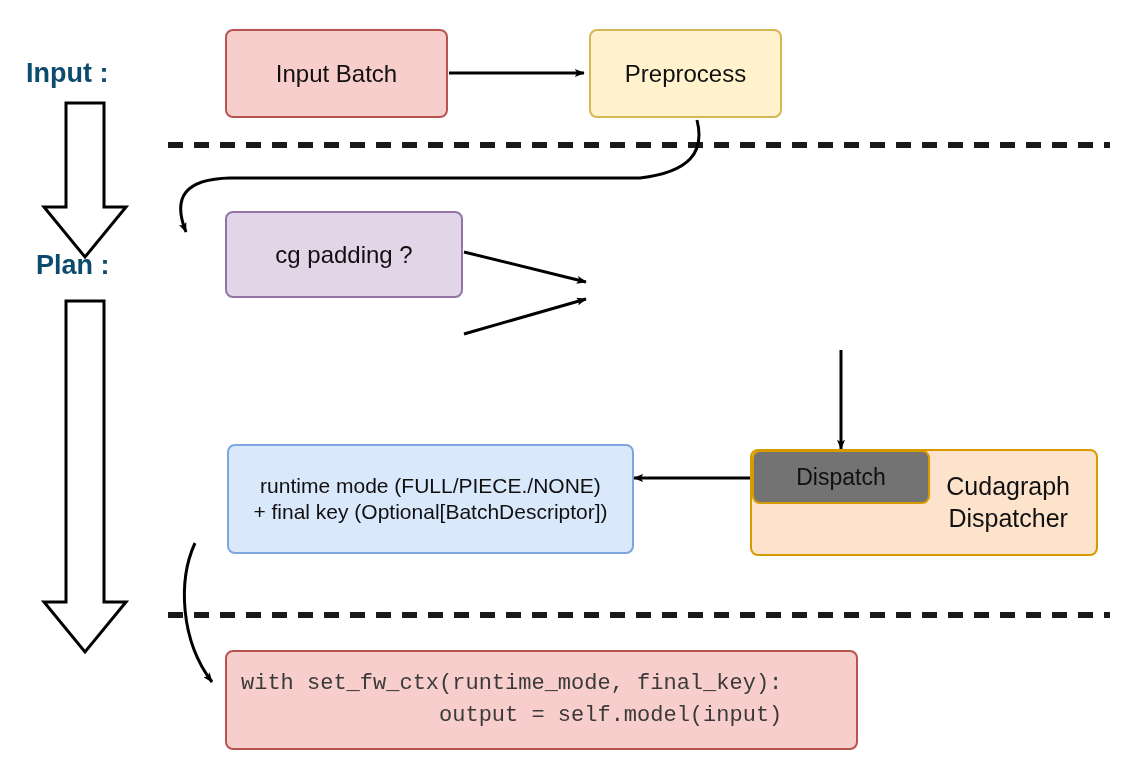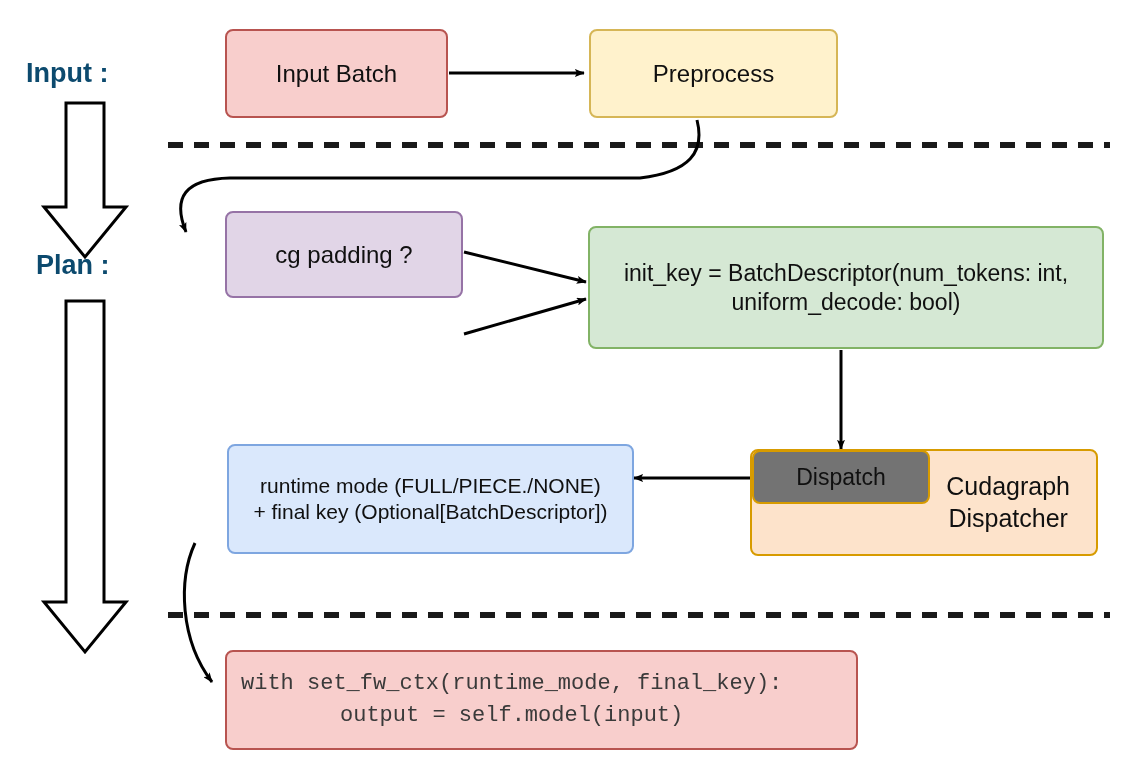--- a/index.html
+++ b/index.html
@@ -48,21 +48,21 @@
     font-size: 27px;
     color: #0c4a6e;
     white-space: nowrap;
     margin-top: 16px;
   }
   .code-node {
     font-family: "Liberation Mono", monospace;
     font-size: 22px;
     color: #3a3a3a;
     justify-content: flex-start;
-    text-align: center;
+    text-align: right;
     padding-left: 14px;
     line-height: 1.45;
   }
 </style>
 </head>
 <body>
 
 <div id="canvas">
 
   <svg class="svg-layer" viewBox="0 0 1142 770">
@@ -92,27 +92,25 @@
     <line x1="750" y1="478" x2="634" y2="478" stroke="#000000" stroke-width="3" marker-end="url(#arrowhead)"></line>
 
     <path d="M 195 543 C 178 580, 180 640, 212 682" fill="none" stroke="#000000" stroke-width="3" marker-end="url(#arrowhead)"></path>
   </svg>
 
   <div class="stage-label" style="left:26px; top:42px;">Input :</div>
   <div class="stage-label" style="left:36px; top:234px;">Plan :</div>
 
   <div class="node" style="left:225px; top:29px; width:223px; height:89px; background:#f8cecc; border-color:#b85450; font-size:24px;">Input Batch</div>
 
-  <div class="node" style="left:589px; top:29px; width:249px; height:89px; background:#fff2cc; border-color:#d6b656; font-size:24px;">Preprocess</div>
+  <div class="node" style="left:589px; top:29px; width:193px; height:89px; background:#fff2cc; border-color:#d6b656; font-size:24px;">Preprocess</div>
 
   <div class="node" style="left:225px; top:211px; width:238px; height:87px; background:#e1d5e7; border-color:#9673a6; font-size:24px;">cg padding ?</div>
 
 
-  <div class="node" style="left:588px; top:226px; width:516px; height:123px; background:#d5e8d4; border-color:#82b366; font-size:23px; padding:0 12px;">init_key = BatchDescriptor(num_tokens: int,
-uniform_decode: bool)</div>
 
   <div class="node" style="left:750px; top:449px; width:348px; height:107px; background:#fde3cb; border-color:#d79b00; font-size:25px; justify-content:flex-end; padding-right:26px;">Cudagraph
 Dispatcher</div>
 
   <div class="node" style="left:752px; top:450px; width:178px; height:54px; background:#737373; border-color:#d79b00; font-size:23px;">Dispatch</div>
 
   <div class="node" style="left:227px; top:444px; width:407px; height:110px; background:#dae8fc; border-color:#7ea6e0; font-size:21px;">runtime mode (FULL/PIECE./NONE)
 + final key (Optional[BatchDescriptor])</div>
 
   <div class="node code-node" style="left:225px; top:650px; width:633px; height:100px; background:#f8cecc; border-color:#b85450;">with set_fw_ctx(runtime_mode, final_key):

